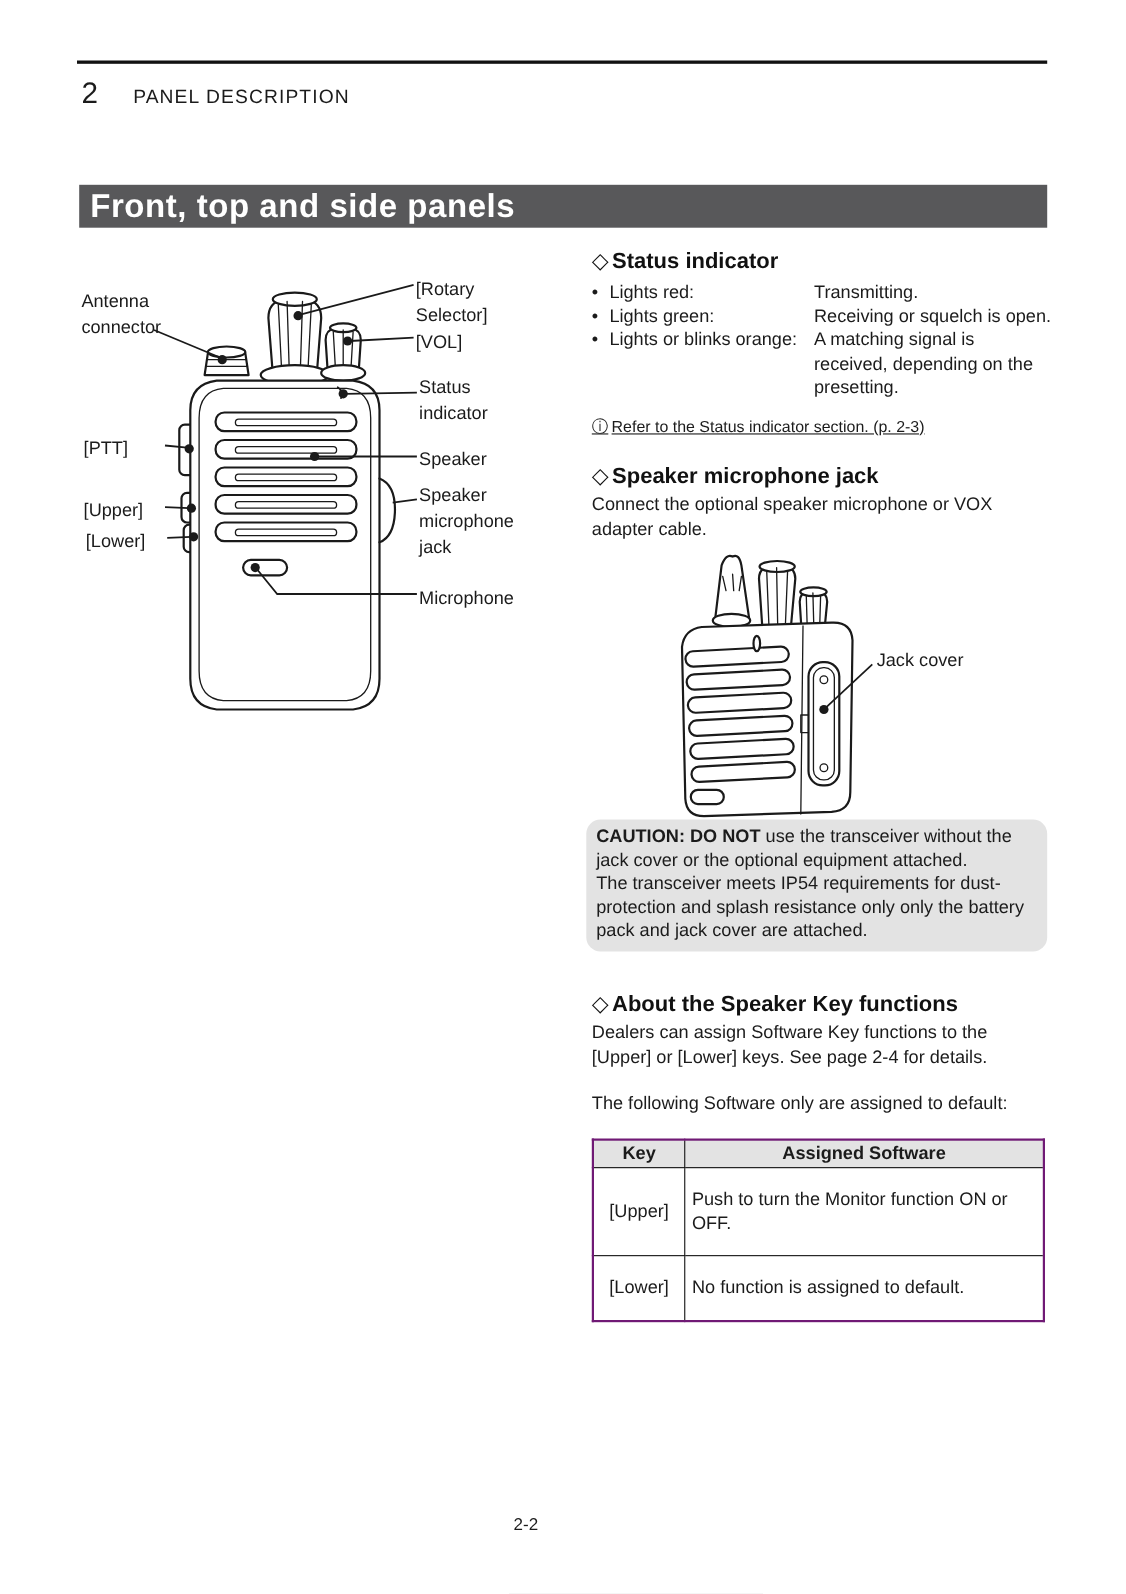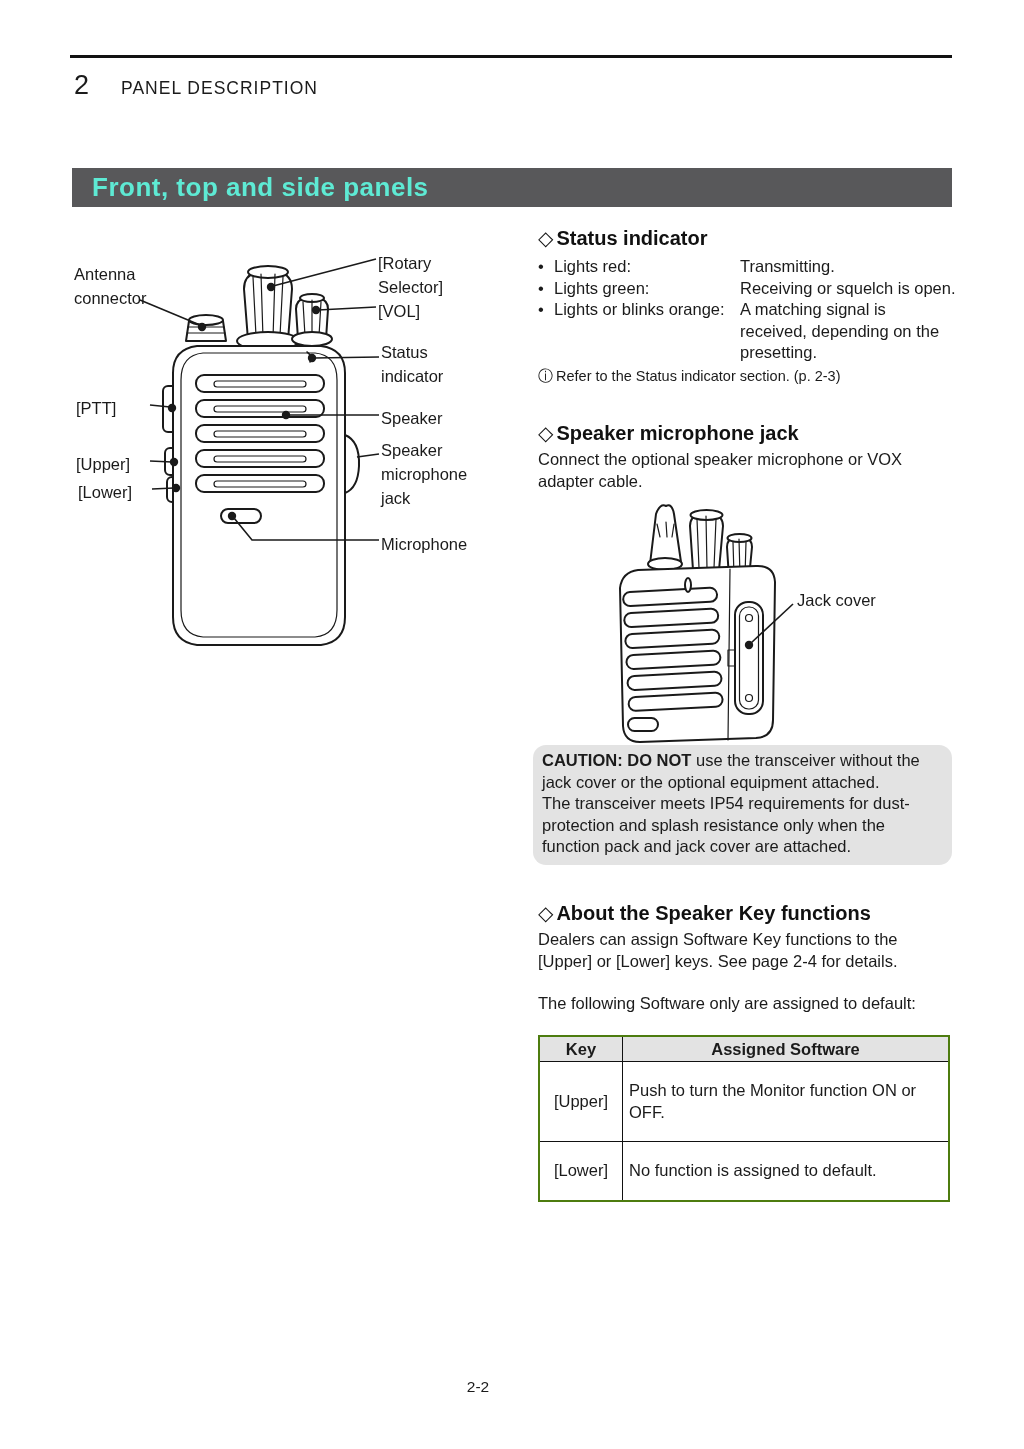--- a/index.html
+++ b/index.html
@@ -7,57 +7,57 @@
     position:relative;width:1024px;height:1449px;background:#ffffff;
     font-family:"Liberation Sans", sans-serif;color:#1b1b1b;overflow:hidden;
     margin:0 auto;
   }
   .top-rule{position:absolute;left:70px;top:55px;width:882px;height:3px;background:#111;}
   .chapter{position:absolute;left:74px;top:70px;display:flex;align-items:baseline;}
   .chapter-num{font-size:27px;font-weight:400;}
   .chapter-title{font-size:17.5px;letter-spacing:1px;margin-left:32px;}
   .banner{
     position:absolute;left:72px;top:168px;width:880px;height:39px;
-    background:#58585a;color:#5eead4;font-size:26px;font-weight:bold;
-    line-height:39px;padding-left:20px;box-sizing:border-box;letter-spacing:0.5px;
+    background:#58585a;color:#ffffff;font-size:30px;font-weight:bold;
+    line-height:39px;padding-left:10px;box-sizing:border-box;letter-spacing:0.5px;
   }
   
   .diagram{position:absolute;}
   .diagram svg{position:absolute;left:0;top:0;}
   .lbl{
     position:absolute;font-size:16.5px;line-height:24px;white-space:pre-line;
   }
   .lbl.r{}
   .d-main{left:60px;top:245px;width:470px;height:430px;}
   .d-jack{left:560px;top:492px;width:400px;height:255px;}
   
   .col{position:absolute;left:538px;width:414px;}
   h2.sec{
     margin:0;font-size:20px;font-weight:bold;line-height:26px;color:#111;
   }
   h2.sec .diamond{font-weight:normal;margin-right:3px;}
   .bullets{margin-top:5px;}
   .bullet-row{display:grid;grid-template-columns:16px 186px auto;font-size:16.5px;line-height:21.5px;}
   .bd{white-space:pre;}
-  .note{margin-top:2px;font-size:14.5px;line-height:19px;}
+  .note{margin-top:15px;font-size:14.5px;line-height:19px;text-decoration:underline;}
   .note .info{font-size:15px;margin-right:3px;}
   .body-p{margin:3px 0 0 0;font-size:16.5px;line-height:21.5px;}
   .caution{
     position:absolute;left:533px;top:745px;width:419px;box-sizing:border-box;
     background:#e3e3e3;padding:5px 9px 7px 9px;font-size:16.5px;line-height:21.5px;border-radius:13px;
   }
   .caution p{margin:0;}
   .gap-p{margin-top:21px;}
   
   .sw-table{
     position:absolute;left:538px;top:1035px;width:412px;border-collapse:collapse;
     font-size:16.5px;
   }
   .sw-table th,.sw-table td{border:1.5px solid #111;}
-  .sw-table{border:2px solid #4d7c0f;}
+  .sw-table{border:2px solid #701a75;}
   .sw-table th{
     background:#e3e3e3;font-weight:bold;text-align:center;padding:1px 4px;height:22px;
   }
   .sw-table td.key{width:78px;text-align:center;padding:1px 2px;}
   .sw-table td.val{text-align:left;padding:18px 6px;line-height:21.5px;}
   .page-num{position:absolute;left:0;top:1378px;width:956px;text-align:center;font-size:15.5px;}
   .art{stroke:#1a1a1a;stroke-width:2;fill:#fff;stroke-linejoin:round;stroke-linecap:round;}
   .thin{stroke-width:1.2;fill:none;}
   .leader{stroke:#1a1a1a;stroke-width:1.6;fill:none;}
   .dot{fill:#1a1a1a;stroke:none;}
@@ -234,21 +234,21 @@
       <g>
         <path class="leader" d="M233 112 L191 151"></path>
           <circle class="dot" cx="189" cy="153" r="4.2"></circle>
       </g>
     </svg>
     <div class="lbl" style="left:237px;top:96px;">Jack cover</div>
   </div>
 
   <div class="caution">
     <p><strong>CAUTION: DO NOT</strong><span> use the transceiver without the jack cover or the optional equipment attached.</span></p>
-    <p>The transceiver meets IP54 requirements for dust-protection and splash resistance only when the function pack and jack cover are attached.</p>
+    <p>The transceiver meets IP54 requirements for dust-protection and splash resistance only only the battery pack and jack cover are attached.</p>
   </div>
 
   <div class="col" style="top:900px;">
     <h2 class="sec"><span class="diamond">◇</span><span>About the Speaker Key functions</span></h2>
     <p class="body-p">Dealers can assign Software Key functions to the [Upper] or [Lower] keys. See page 2-4 for details.</p>
     <p class="body-p gap-p">The following Software only are assigned to default:</p>
   </div>
 
   <table class="sw-table">
     <tbody>

